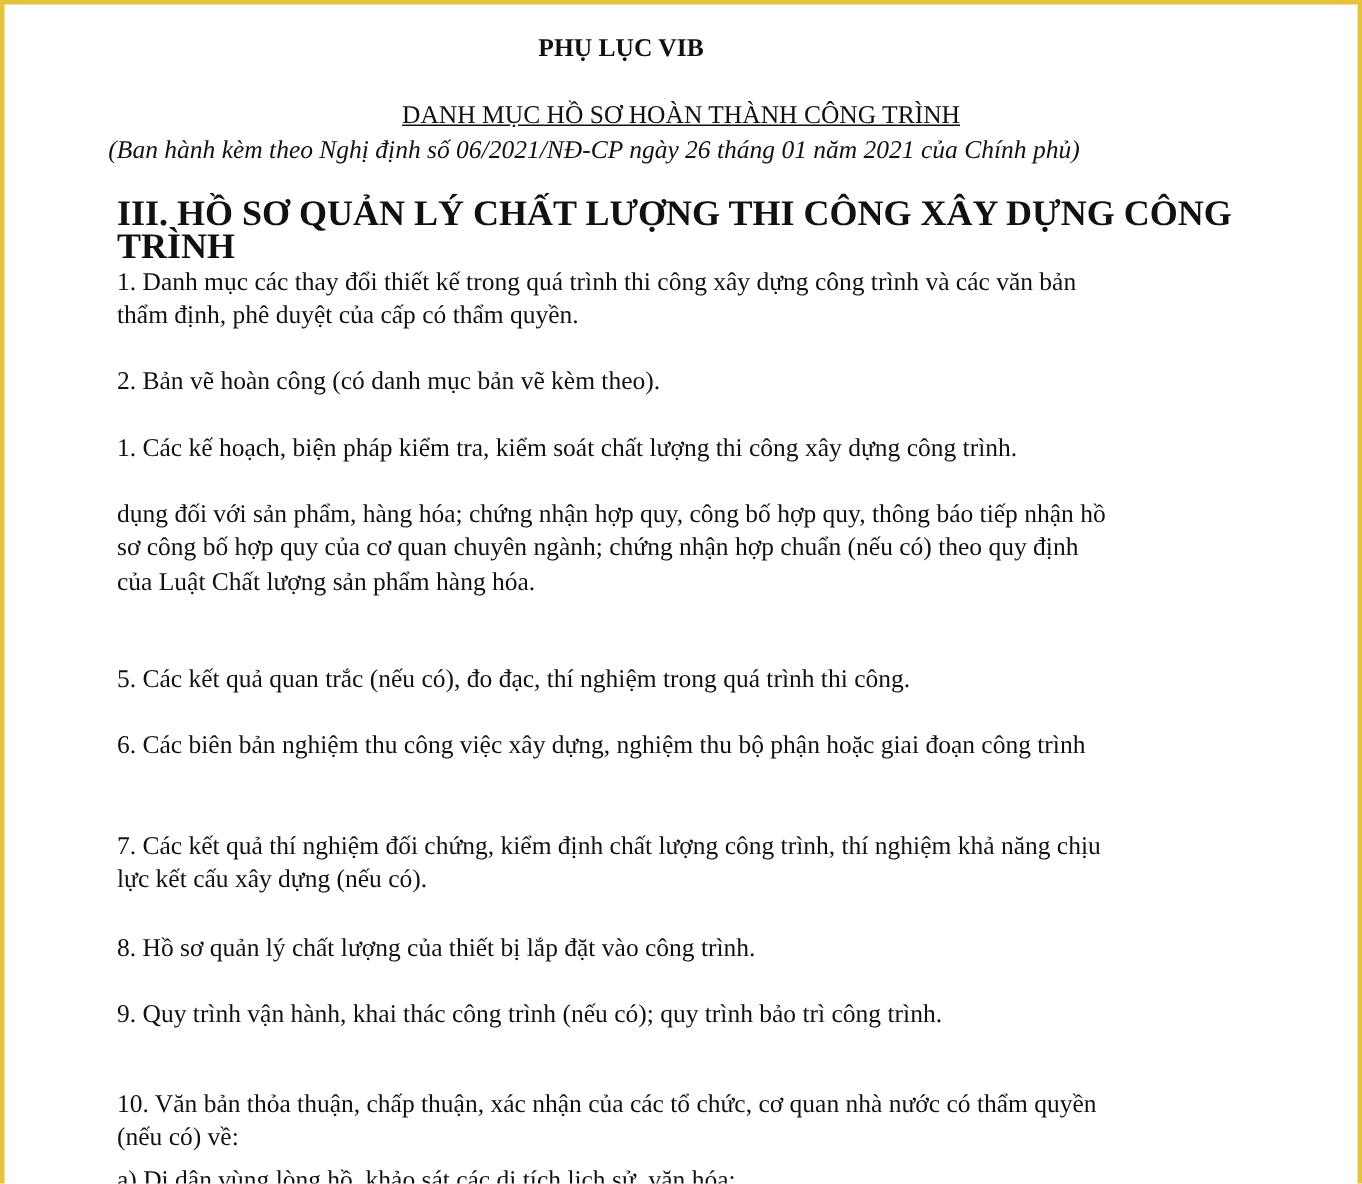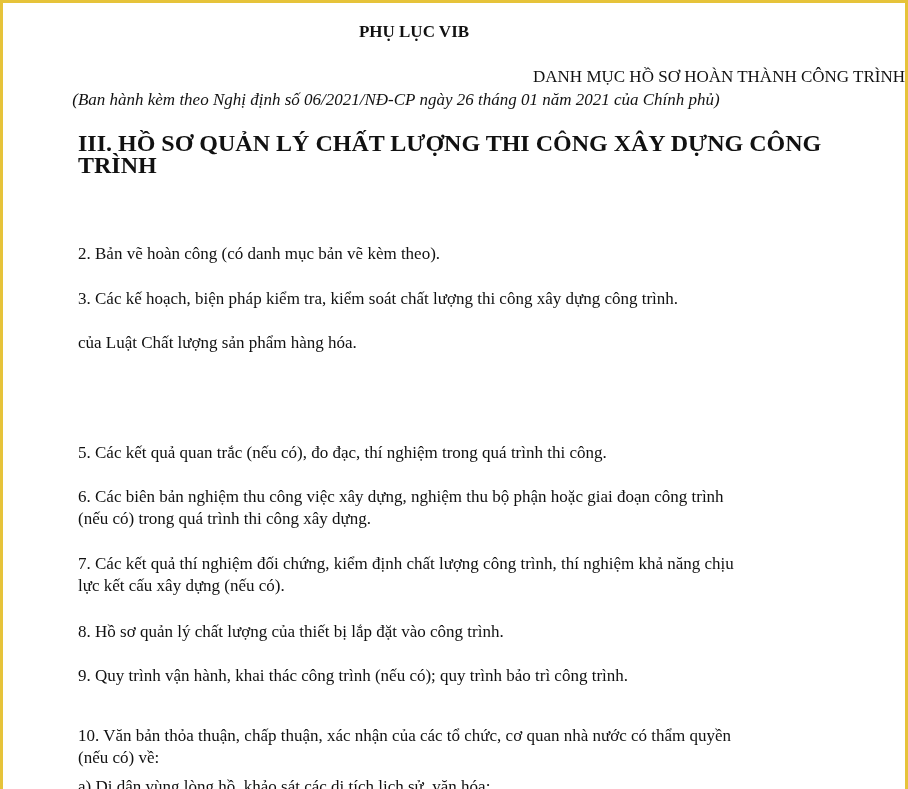--- a/index.html
+++ b/index.html
@@ -35,24 +35,25 @@
       font-weight: bold;
       font-size: 17px;
       line-height: 20px;
       margin: 0;
     }
     .subtitle {
       position: absolute;
       left: 0;
       width: 902px;
       top: 63px;
-      text-align: right;
+      text-align: center;
       font-size: 17px;
       line-height: 22px;
       margin: 0;
+      text-decoration: underline;
     }
     .subnote {
       position: absolute;
       left: 0;
       width: 786px;
       top: 86px;
       text-align: center;
       font-size: 17px;
       font-style: italic;
       line-height: 22px;
@@ -84,40 +85,45 @@
 <div class="page">
 
   <h1 class="title">PHỤ LỤC VIB</h1>
 
   <p class="subtitle">DANH MỤC HỒ SƠ HOÀN THÀNH CÔNG TRÌNH</p>
 
   <p class="subnote">(Ban hành kèm theo Nghị định số 06/2021/NĐ-CP ngày 26 tháng 01 năm 2021 của Chính phủ)</p>
 
   <h2 class="section-heading">III. HỒ SƠ QUẢN LÝ CHẤT LƯỢNG THI CÔNG XÂY DỰNG CÔNG TRÌNH</h2>
 
+  <div class="item" style="top:174px">
+    <span class="line">1. Danh mục các thay đổi thiết kế trong quá trình thi công xây dựng công trình và các văn bản</span>
+    <span class="line">thẩm định, phê duyệt của cấp có thẩm quyền.</span>
+  </div>
 
   <div class="item" style="top:240px">
     <span class="line">2. Bản vẽ hoàn công (có danh mục bản vẽ kèm theo).</span>
   </div>
 
   <div class="item" style="top:285px">
-    <span class="line">3. Các kế hoạch, biện pháp kiểm tra, kiểm soát chất lượng thi công xây dựng công trình.</span>
+    <span class="line">1. Các kế hoạch, biện pháp kiểm tra, kiểm soát chất lượng thi công xây dựng công trình.</span>
   </div>
 
   <div class="item" style="top:329px">
+    <span class="line">dụng đối với sản phẩm, hàng hóa; chứng nhận hợp quy, công bố hợp quy, thông báo tiếp nhận hồ</span>
+    <span class="line">sơ công bố hợp quy của cơ quan chuyên ngành; chứng nhận hợp chuẩn (nếu có) theo quy định</span>
     <span class="line">của Luật Chất lượng sản phẩm hàng hóa.</span>
   </div>
 
   <div class="item" style="top:439px">
     <span class="line">5. Các kết quả quan trắc (nếu có), đo đạc, thí nghiệm trong quá trình thi công.</span>
   </div>
 
   <div class="item" style="top:483px">
     <span class="line">6. Các biên bản nghiệm thu công việc xây dựng, nghiệm thu bộ phận hoặc giai đoạn công trình</span>
-    <span class="line">(nếu có) trong quá trình thi công xây dựng.</span>
   </div>
 
   <div class="item" style="top:550px">
     <span class="line">7. Các kết quả thí nghiệm đối chứng, kiểm định chất lượng công trình, thí nghiệm khả năng chịu</span>
     <span class="line">lực kết cấu xây dựng (nếu có).</span>
   </div>
 
   <div class="item" style="top:618px">
     <span class="line">8. Hồ sơ quản lý chất lượng của thiết bị lắp đặt vào công trình.</span>
   </div>

